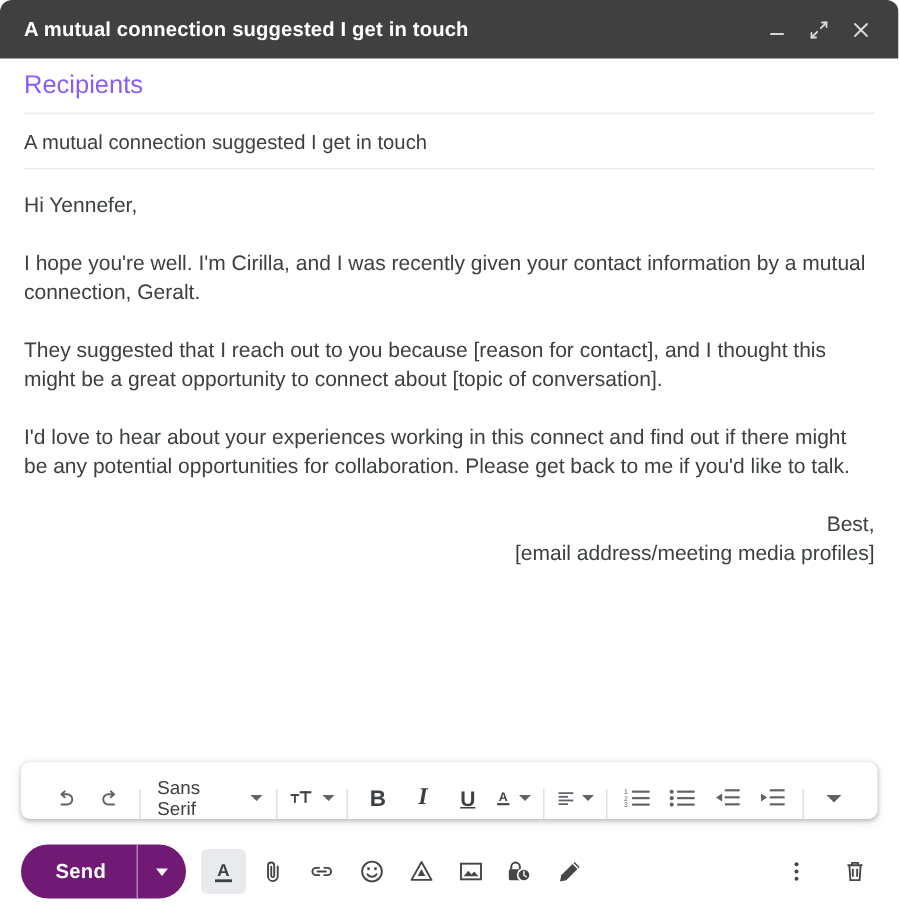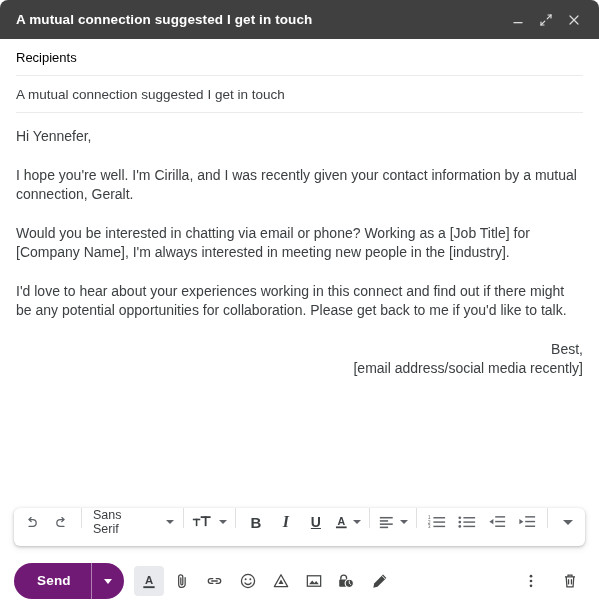--- a/index.html
+++ b/index.html
@@ -33,41 +33,41 @@
     cursor:pointer;border-radius:2px;
   }
   .win-btn svg{display:block;}
 
   
   .field-row{
     height:37px;min-height:37px;display:flex;align-items:center;
     margin:0 16px;border-bottom:1px solid #ebebeb;
     box-sizing:border-box;
   }
-  .field-recipients{color:#000000;font-size:13px;}
+  .field-recipients{color:#8b5cf6;font-size:17px;}
   .field-subject{color:#3c4043;font-size:13.5px;}
 
   
   .compose-body{
     flex:1;overflow:hidden;padding:14px 16px 0 16px;
     color:#3c4043;font-size:14px;line-height:19.5px;
     box-sizing:border-box;
   }
   .compose-body p{margin:0 0 19px 0;}
   .compose-body p.sig{margin:0;text-align:right;}
   .compose-body p:last-child{margin-bottom:0;}
 
   
   .toolbar-wrap{
     padding:0 14px;margin-bottom:9px;
   }
   .format-toolbar{
     height:38px;background:#fff;border-radius:6px;
     box-shadow:0 1px 3px rgba(60,64,67,.30),0 2px 6px 1px rgba(60,64,67,.08);
-    display:flex;align-items:flex-start;padding:0 2px;box-sizing:border-box;
+    display:flex;align-items:flex-end;padding:0 14px;box-sizing:border-box;
   }
   .tb-btn{
     height:28px;min-width:24px;display:flex;align-items:center;justify-content:center;
     cursor:pointer;border-radius:3px;padding:0 3px;color:#5f6368;
   }
   .tb-sep{width:1px;height:20px;background:#e0e0e0;margin:0 5px;}
   .tb-caret{
     width:0;height:0;border-left:4px solid transparent;border-right:4px solid transparent;
     border-top:4px solid #5f6368;margin-left:5px;
   }
@@ -147,24 +147,24 @@
     <span class="field-recipients">Recipients</span>
   </div>
 
   <div class="field-row">
     <span class="field-subject">A mutual connection suggested I get in touch</span>
   </div>
 
   <div class="compose-body">
     <p>Hi Yennefer,</p>
     <p>I hope you're well. I'm Cirilla, and I was recently given your contact information by a mutual connection, Geralt.</p>
-    <p>Would you be interested in chatting via email or phone? Working as a [Job Title] for [Company Name], I'm always interested in meeting new people in the [industry].</p>
+    <p>They suggested that I reach out to you because [reason for contact], and I thought this might be a great opportunity to connect about [topic of conversation].</p>
     <p>I'd love to hear about your experiences working in this connect and find out if there might be any potential opportunities for collaboration. Please get back to me if you'd like to talk.</p>
     <p class="sig">Best,</p>
-    <p class="sig">[email address/social media recently]</p>
+    <p class="sig">[email address/meeting media profiles]</p>
   </div>
 
   <div class="toolbar-wrap">
   <div class="format-toolbar">
 
     <div class="tb-btn">
       <svg width="17" height="17" viewBox="0 0 20 20" aria-hidden="true">
         <path d="M7.5 6.5 H11.5 a4 4 0 0 1 0 8 H7" stroke="#5f6368" stroke-width="1.5" fill="none" stroke-linecap="round"></path>
         <path d="M9.6 4.2 L7 6.5 L9.6 8.8" stroke="#5f6368" stroke-width="1.5" fill="none" stroke-linecap="round" stroke-linejoin="round"></path>
       </svg>

